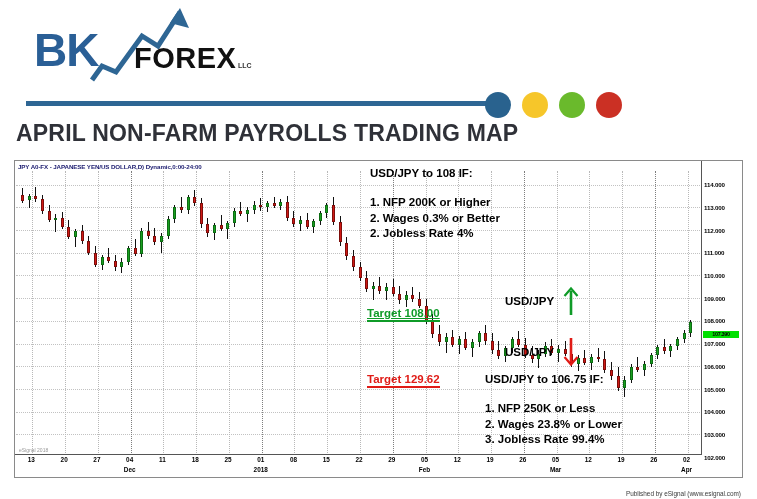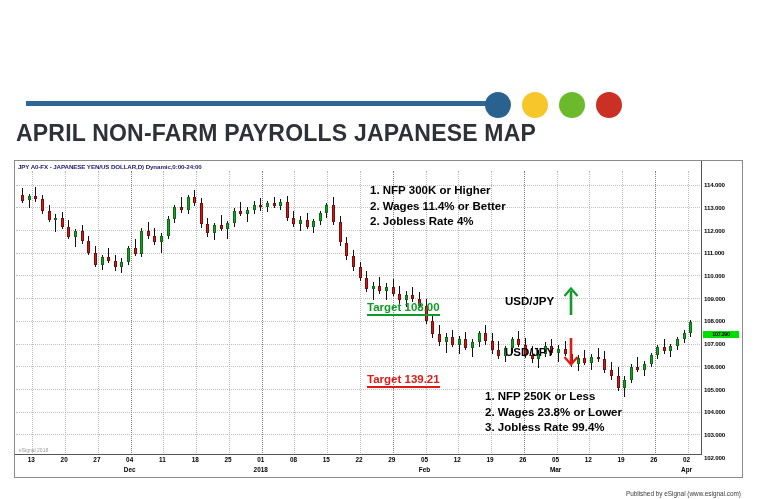--- a/index.html
+++ b/index.html
@@ -70,30 +70,41 @@
   .pairrow{position:absolute;display:flex;align-items:center;gap:9px;}
   .pairrow .txt{font-size:11.5px;font-weight:bold;color:#000;}
 
   .footer{position:absolute;right:16px;bottom:2px;font-size:6.4px;color:#3a3a3a;}
 </style>
 </head>
 <body>
 
 <div class="page">
 
+  <div class="logo">
+    <svg width="225" height="78" viewBox="0 0 225 78" xmlns="http://www.w3.org/2000/svg">
+      <g>
+        <path d="M62 74 L72 60 L86 66 L112 30 L128 40 L150 6" fill="none" stroke="#2e6694" stroke-width="5"></path>
+        <polygon points="150,2 159,22 140,17" fill="#2e6694"></polygon>
+      </g>
+      <text x="4" y="60" font-family="Liberation Sans, sans-serif" font-size="46" font-weight="bold" fill="#2a5f96" letter-spacing="-1">BK</text>
+      <text x="104" y="62" font-family="Liberation Sans, sans-serif" font-size="29" font-weight="bold" fill="#111" letter-spacing="0.5">FOREX</text>
+      <text x="208" y="62" font-family="Liberation Sans, sans-serif" font-size="7" font-weight="bold" fill="#333">LLC</text>
+    </svg>
+  </div>
 
   <div class="rule-wrap">
     <div class="rule-line"></div>
     <div class="dot dot1"></div>
     <div class="dot dot2"></div>
     <div class="dot dot3"></div>
     <div class="dot dot4"></div>
   </div>
 
-  <div class="title">APRIL NON-FARM PAYROLLS JAPANESE MAP</div>
+  <div class="title">APRIL NON-FARM PAYROLLS TRADING MAP</div>
 
   <div class="chart">
     <div class="chart-title">JPY A0-FX - JAPANESE YEN/US DOLLAR,D) Dynamic,0:00-24:00</div>
 
     <div class="plot" id="plot">
         <div class="gridh" style="top: 13.619px;"></div>
         <div class="gridh" style="top: 36.3175px;"></div>
         <div class="gridh" style="top: 59.0159px;"></div>
         <div class="gridh" style="top: 81.7143px;"></div>
         <div class="gridh" style="top: 104.413px;"></div>
@@ -575,47 +586,49 @@
         <div class="xlab" style="left: 671.619px;">02</div>
         <div class="xmon" style="left: 114.667px;">Dec</div>
         <div class="xmon" style="left: 245.714px;">2018</div>
         <div class="xmon" style="left: 409.524px;">Feb</div>
         <div class="xmon" style="left: 540.571px;">Mar</div>
         <div class="xmon" style="left: 671.619px;">Apr</div>
       </div>
 
     <div class="watermark">eSignal 2018</div>
 
-    <div class="tgt green" style="left:352px;top:140px;">Target 108.00</div>
-    <div class="tgt red" style="left:352px;top:212px;">Target 139.21</div>
+    <div class="tgt green" style="left:352px;top:146px;text-decoration:underline;">Target 108.00</div>
+    <div class="tgt red" style="left:352px;top:212px;">Target 129.62</div>
 
     <div class="blk" style="left:355px;top:6px;">
+      <div class="hd">USD/JPY to 108 IF:</div>
       <div style="height:16px"></div>
-      <div class="li">1. NFP 300K or Higher</div>
-      <div class="li">2. Wages 11.4% or Better</div>
+      <div class="li">1. NFP 200K or Higher</div>
+      <div class="li">2. Wages 0.3% or Better</div>
       <div class="li">2. Jobless Rate 4%</div>
     </div>
 
     <div class="pairrow" style="left:490px;top:125px;">
       <span class="txt">USD/JPY</span>
       <svg width="16" height="30" viewBox="0 0 16 30">
         <line x1="8" y1="29" x2="8" y2="5" stroke="#0f9b28" stroke-width="2.6"></line>
         <polyline points="1.5,10 8,2.5 14.5,10" fill="none" stroke="#0f9b28" stroke-width="2.2"></polyline>
       </svg>
     </div>
 
     <div class="pairrow" style="left:490px;top:176px;">
       <span class="txt">USD/JPY</span>
       <svg width="16" height="30" viewBox="0 0 16 30">
         <line x1="8" y1="1" x2="8" y2="25" stroke="#e01b16" stroke-width="2.6"></line>
         <polyline points="1.5,20 8,27.5 14.5,20" fill="none" stroke="#e01b16" stroke-width="2.2"></polyline>
       </svg>
     </div>
 
     <div class="blk" style="left:470px;top:212px;">
+      <div class="hd">USD/JPY to 106.75 IF:</div>
       <div style="height:16px"></div>
       <div class="li">1. NFP 250K or Less</div>
       <div class="li">2. Wages 23.8% or Lower</div>
       <div class="li">3. Jobless Rate 99.4%</div>
     </div>
   </div>
 
   <div class="footer">Published by eSignal (www.esignal.com)</div>
 </div>
 

